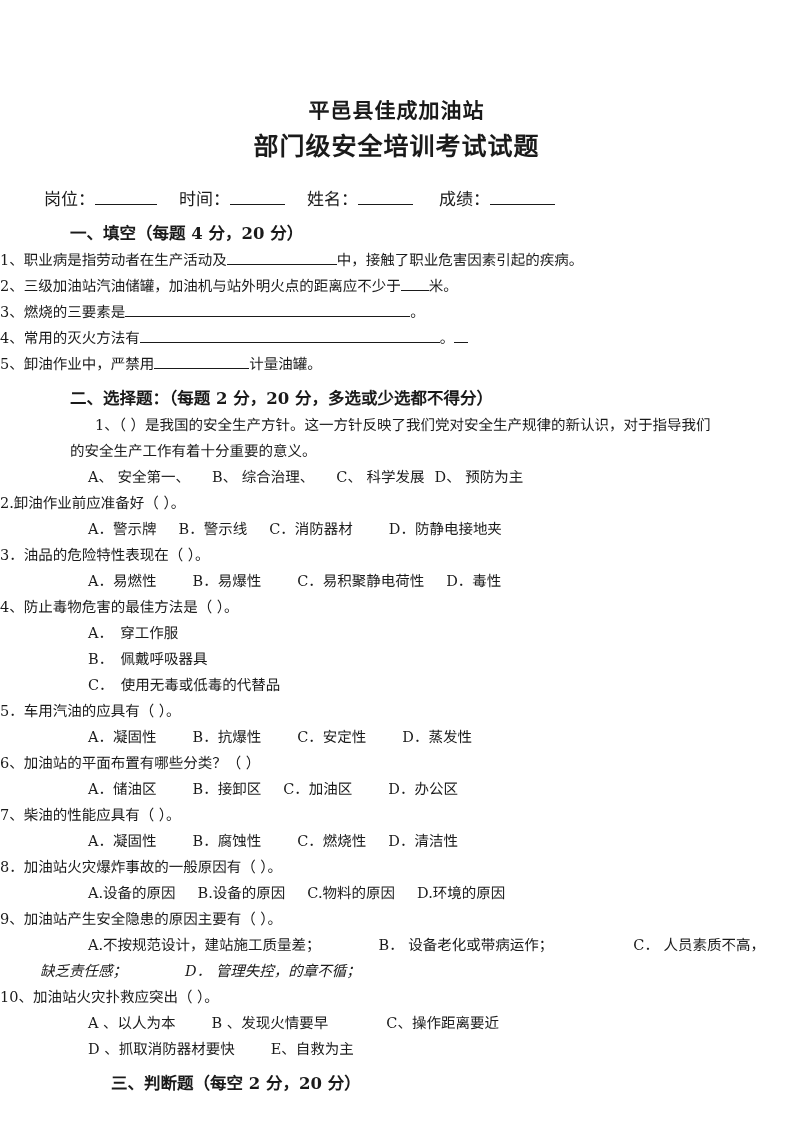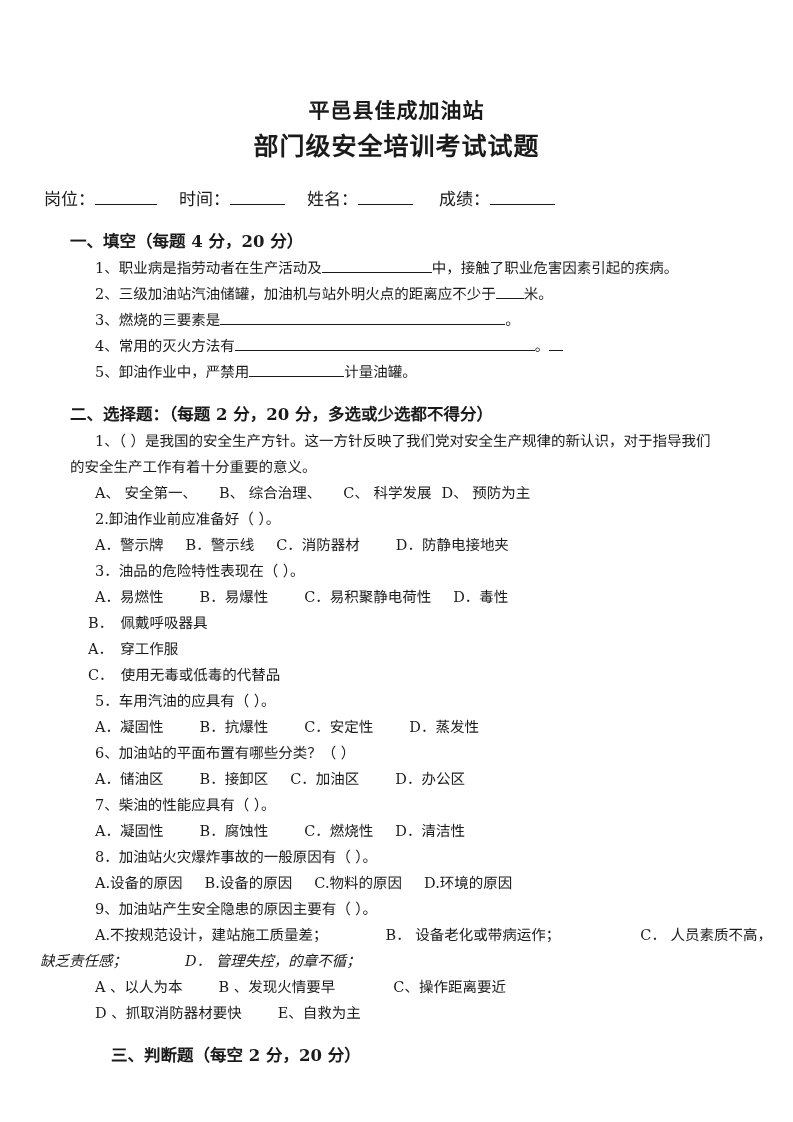--- a/index.html
+++ b/index.html
@@ -70,37 +70,37 @@
   .meta-gap-1 { display:inline-block; width: 22px; }
   .meta-gap-2 { display:inline-block; width: 22px; }
   .meta-gap-3 { display:inline-block; width: 26px; }
 
   
   .section-head {
     font-size: 16.5px;
     font-weight: bold;
     padding-left: 70px;
     line-height: 27px;
-    margin-top: 16px;
+    margin-top: 8px;
   }
   .section-head.indented { padding-left: 111px; }
 
   .q-line {
     font-size: 14.5px;
     line-height: 26px;
-    padding-left: 95px;
     white-space: nowrap;
   }
   .q-line.hang {
     white-space: normal;
     padding-left: 70px;
     padding-right: 68px;
     text-indent: 25px;
   }
   .q-line.opt {
+    padding-left: 88px;
   }
   .q-line.opt-deep {
     padding-left: 88px;
   }
   .q-line.cont {
     padding-left: 40px;
     font-style: italic;
   }
 
   
@@ -152,38 +152,40 @@
 
   <div class="q-line hang"><span>1、（        ）是我国的安全生产方针。这一方针反映了我们党对安全生产规律的新认识，对于指导我们的安全生产工作有着十分重要的意义。</span></div>
   <div class="q-line opt"><span>A、 安全第一、</span><span class="sp-m"></span><span>B、 综合治理、</span><span class="sp-m"></span><span>C、 科学发展</span><span class="sp-s"></span><span>D、 预防为主</span></div>
 
   <div class="q-line">2.卸油作业前应准备好（        ）。</div>
   <div class="q-line opt"><span>A．警示牌</span><span class="sp-m"></span><span>B．警示线</span><span class="sp-m"></span><span>C．消防器材</span><span class="sp-l"></span><span>D．防静电接地夹</span></div>
 
   <div class="q-line">3．油品的危险特性表现在（        ）。</div>
   <div class="q-line opt"><span>A．易燃性</span><span class="sp-l"></span><span>B．易爆性</span><span class="sp-l"></span><span>C．易积聚静电荷性</span><span class="sp-m"></span><span>D．毒性</span></div>
 
+  <div class="q-line">4、防止毒物危害的最佳方法是（    ）。</div>
+  <div class="q-line opt-deep">A．　穿工作服</div>
   <div class="q-line opt-deep">B．　佩戴呼吸器具</div>
-  <div class="q-line opt-deep">A．　穿工作服</div>
   <div class="q-line opt-deep">C．　使用无毒或低毒的代替品</div>
 
   <div class="q-line">5．车用汽油的应具有（        ）。</div>
   <div class="q-line opt"><span>A．凝固性</span><span class="sp-l"></span><span>B．抗爆性</span><span class="sp-l"></span><span>C．安定性</span><span class="sp-l"></span><span>D．蒸发性</span></div>
 
   <div class="q-line">6、加油站的平面布置有哪些分类？（            ）</div>
   <div class="q-line opt"><span>A．储油区</span><span class="sp-l"></span><span>B．接卸区</span><span class="sp-m"></span><span>C．加油区</span><span class="sp-l"></span><span>D．办公区</span></div>
 
   <div class="q-line">7、柴油的性能应具有（        ）。</div>
   <div class="q-line opt"><span>A．凝固性</span><span class="sp-l"></span><span>B．腐蚀性</span><span class="sp-l"></span><span>C．燃烧性</span><span class="sp-m"></span><span>D．清洁性</span></div>
 
   <div class="q-line">8．加油站火灾爆炸事故的一般原因有（        ）。</div>
   <div class="q-line opt"><span>A.设备的原因</span><span class="sp-m"></span><span>B.设备的原因</span><span class="sp-m"></span><span>C.物料的原因</span><span class="sp-m"></span><span>D.环境的原因</span></div>
 
   <div class="q-line">9、加油站产生安全隐患的原因主要有（        ）。</div>
   <div class="q-line opt"><span>A.不按规范设计，建站施工质量差；</span><span class="sp-xl"></span><span>B． 设备老化或带病运作；</span><span class="sp-xxl"></span><span>C． 人员素质不高，</span></div>
   <div class="q-line cont"><span>缺乏责任感；</span><span class="sp-xl"></span><span>D． 管理失控，的章不循；</span></div>
 
+  <div class="q-line">10、加油站火灾扑救应突出（        ）。</div>
   <div class="q-line opt"><span>A 、以人为本</span><span class="sp-l"></span><span>B 、发现火情要早</span><span class="sp-xl"></span><span>C、操作距离要近</span></div>
   <div class="q-line opt"><span>D 、抓取消防器材要快</span><span class="sp-l"></span><span>E、自救为主</span></div>
 
   <div class="section-head indented">三、判断题（每空 2 分，20 分）</div>
 
 </div>
 
 </body></html>

